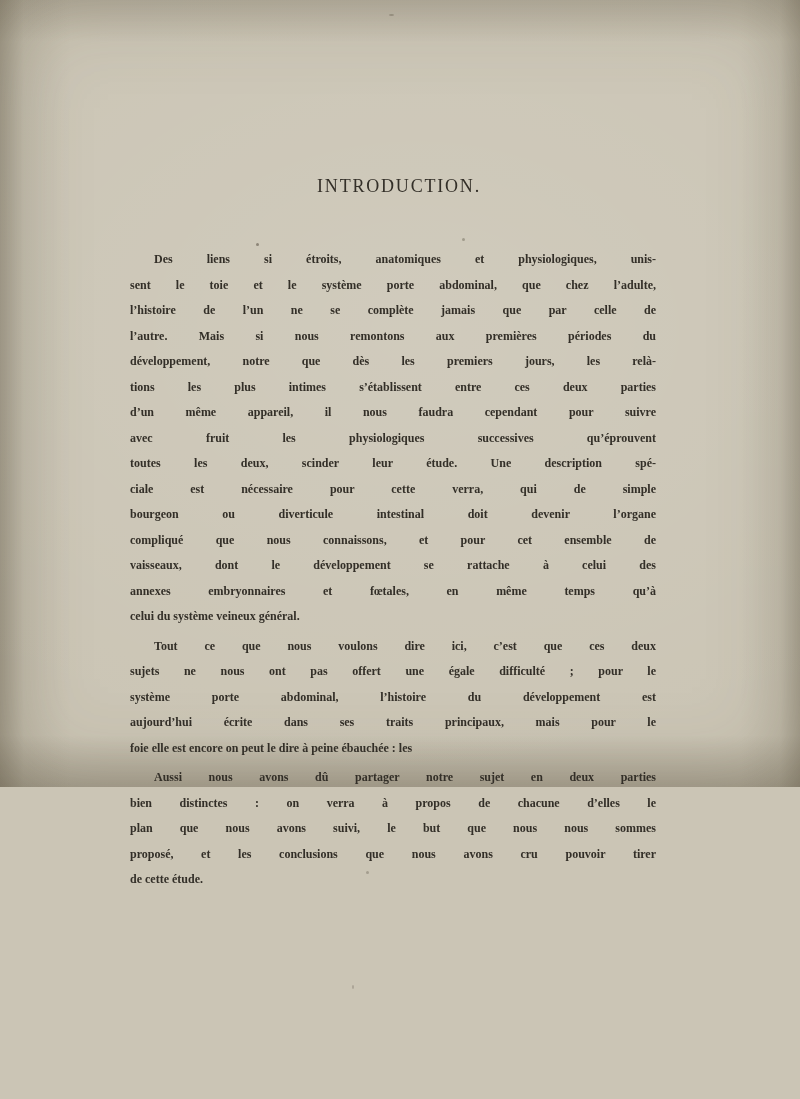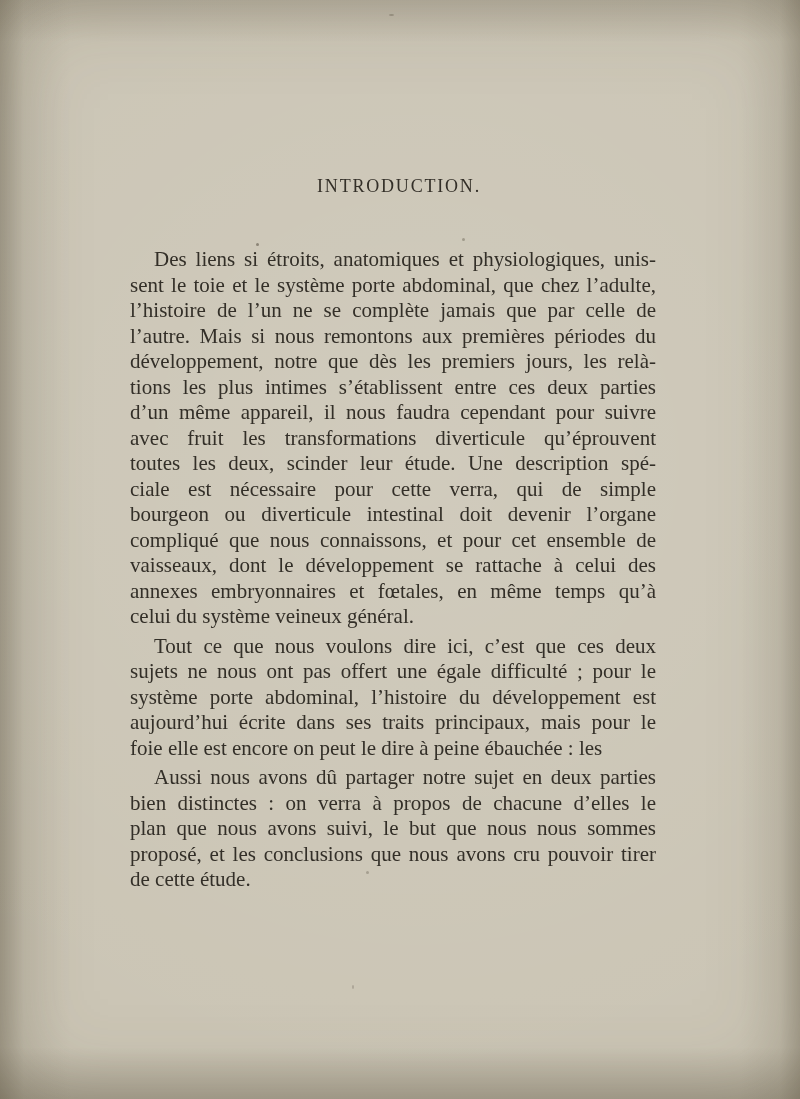--- a/index.html
+++ b/index.html
@@ -9,21 +9,21 @@
   body {
     width: 800px;
     height: 1099px;
     overflow: hidden;
     font-family: "Liberation Serif", "DejaVu Serif", serif;
     background: var(--paper, #cbc5b5);
   }
   .scan {
     position: relative;
     width: 800px;
-    height: 1099px;
+    height: 787px;
     background:
       radial-gradient(130% 95% at 52% 42%, rgba(255,255,255,0.10), rgba(0,0,0,0) 62%),
       linear-gradient(90deg, rgba(72,62,45,0.30) 0px, rgba(72,62,45,0.08) 24px, rgba(0,0,0,0) 72px),
       linear-gradient(270deg, rgba(72,62,45,0.26) 0px, rgba(72,62,45,0.07) 20px, rgba(0,0,0,0) 60px),
       linear-gradient(0deg, rgba(72,62,45,0.26) 0px, rgba(0,0,0,0) 52px),
       linear-gradient(180deg, rgba(72,62,45,0.16) 0px, rgba(0,0,0,0) 42px),
       var(--paper, #cbc5b5);
     box-shadow: inset 0 0 90px rgba(95,85,62,0.28);
   }
   .content {
@@ -36,23 +36,24 @@
   h1.title {
     margin: 0 0 50px 0;
     font-size: 18px;
     font-weight: normal;
     letter-spacing: 1.8px;
     text-align: center;
     color: var(--ink, #332f28);
   }
   .para {
     margin: 0 12px 4px 0;
-    font-size: 21px;
+    font-size: 12px;
     line-height: 25.5px;
     color: var(--ink, #332f28);
+    font-weight: bold;
   }
   .line {
     display: block;
     white-space: nowrap;
   }
   .line.just {
     white-space: normal;
     text-align: justify;
     text-align-last: justify;
   }
@@ -73,21 +74,21 @@
     <h1 class="title">INTRODUCTION.</h1>
     <div id="page-body">
         <p class="para">
           <span class="line just first">Des liens si étroits, anatomiques et physiologiques, unis-</span>
           <span class="line just">sent le toie et le système porte abdominal, que chez l’adulte,</span>
           <span class="line just">l’histoire de l’un ne se complète jamais que par celle de</span>
           <span class="line just">l’autre. Mais si nous remontons aux premières périodes du</span>
           <span class="line just">développement, notre que dès les premiers jours, les relà-</span>
           <span class="line just">tions les plus intimes s’établissent entre ces deux parties</span>
           <span class="line just">d’un même appareil, il nous faudra cependant pour suivre</span>
-          <span class="line just">avec fruit les transformations diverticule qu’éprouvent</span>
+          <span class="line just">avec fruit les physiologiques successives qu’éprouvent</span>
           <span class="line just">toutes les deux, scinder leur étude. Une description spé-</span>
           <span class="line just">ciale est nécessaire pour cette verra, qui de simple</span>
           <span class="line just">bourgeon ou diverticule intestinal doit devenir l’organe</span>
           <span class="line just">compliqué que nous connaissons, et pour cet ensemble de</span>
           <span class="line just">vaisseaux, dont le développement se rattache à celui des</span>
           <span class="line just">annexes embryonnaires et fœtales, en même temps qu’à</span>
           <span class="line">celui du système veineux général.</span>
         </p>
         <p class="para">
           <span class="line just first">Tout ce que nous voulons dire ici, c’est que ces deux</span>

